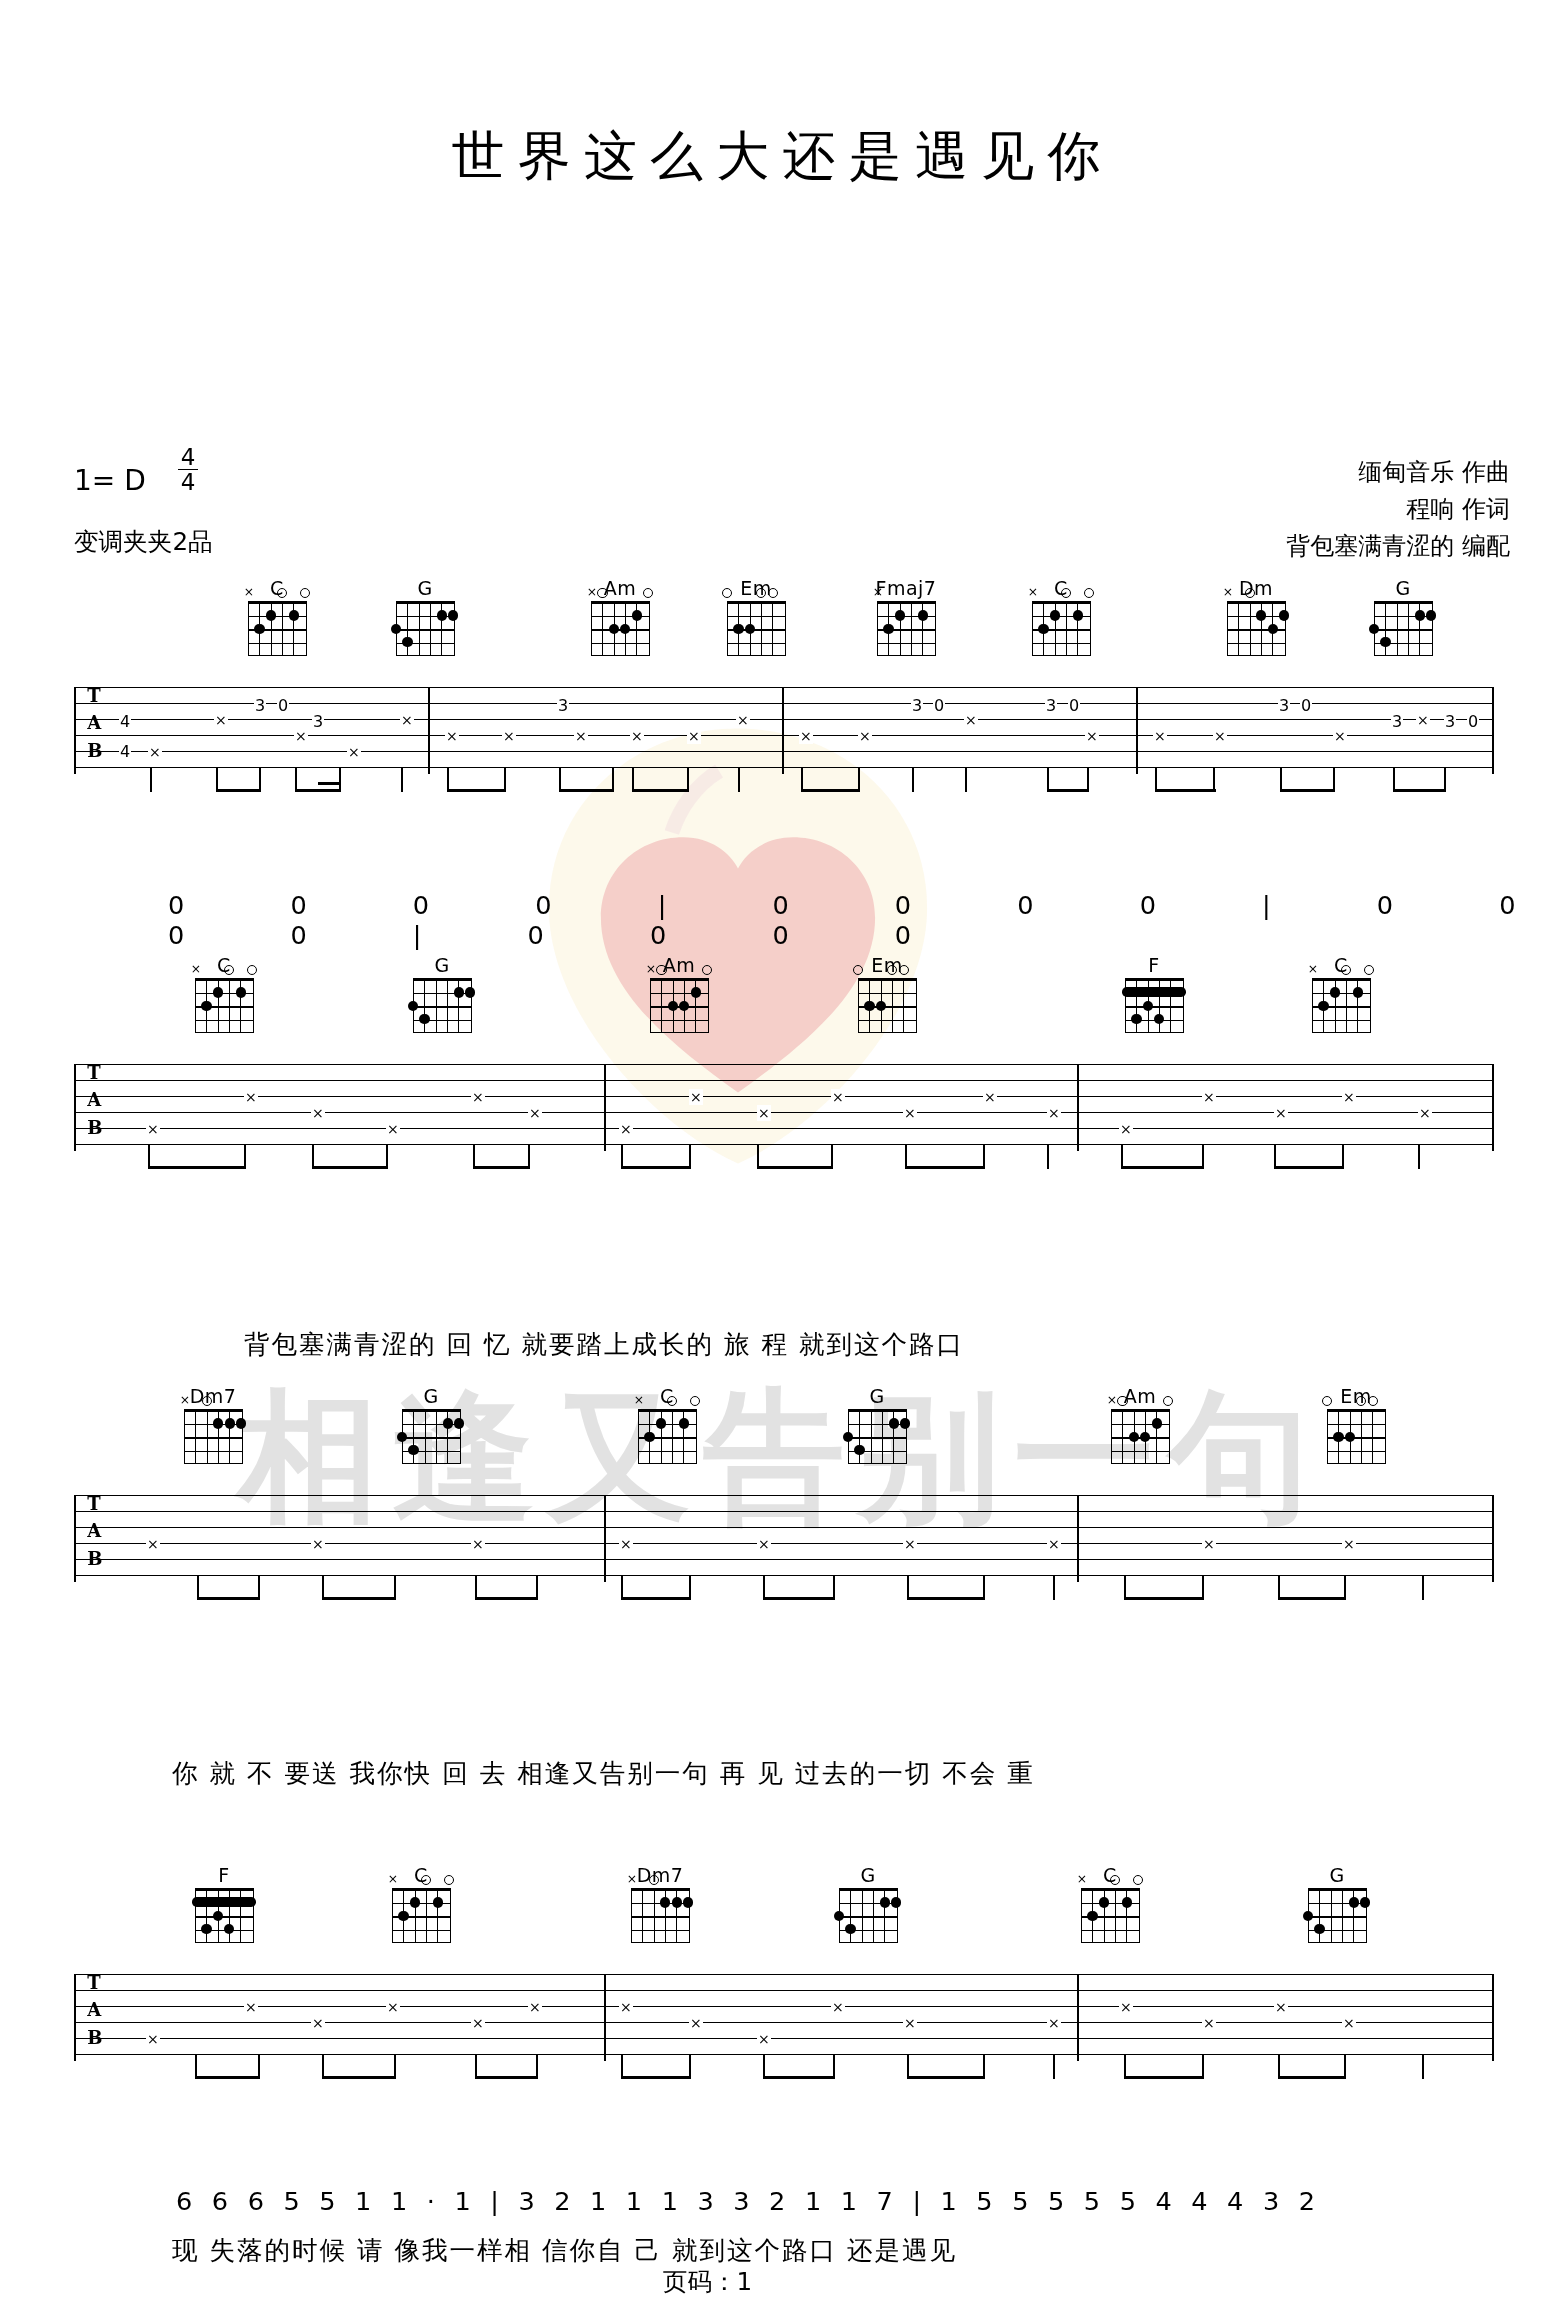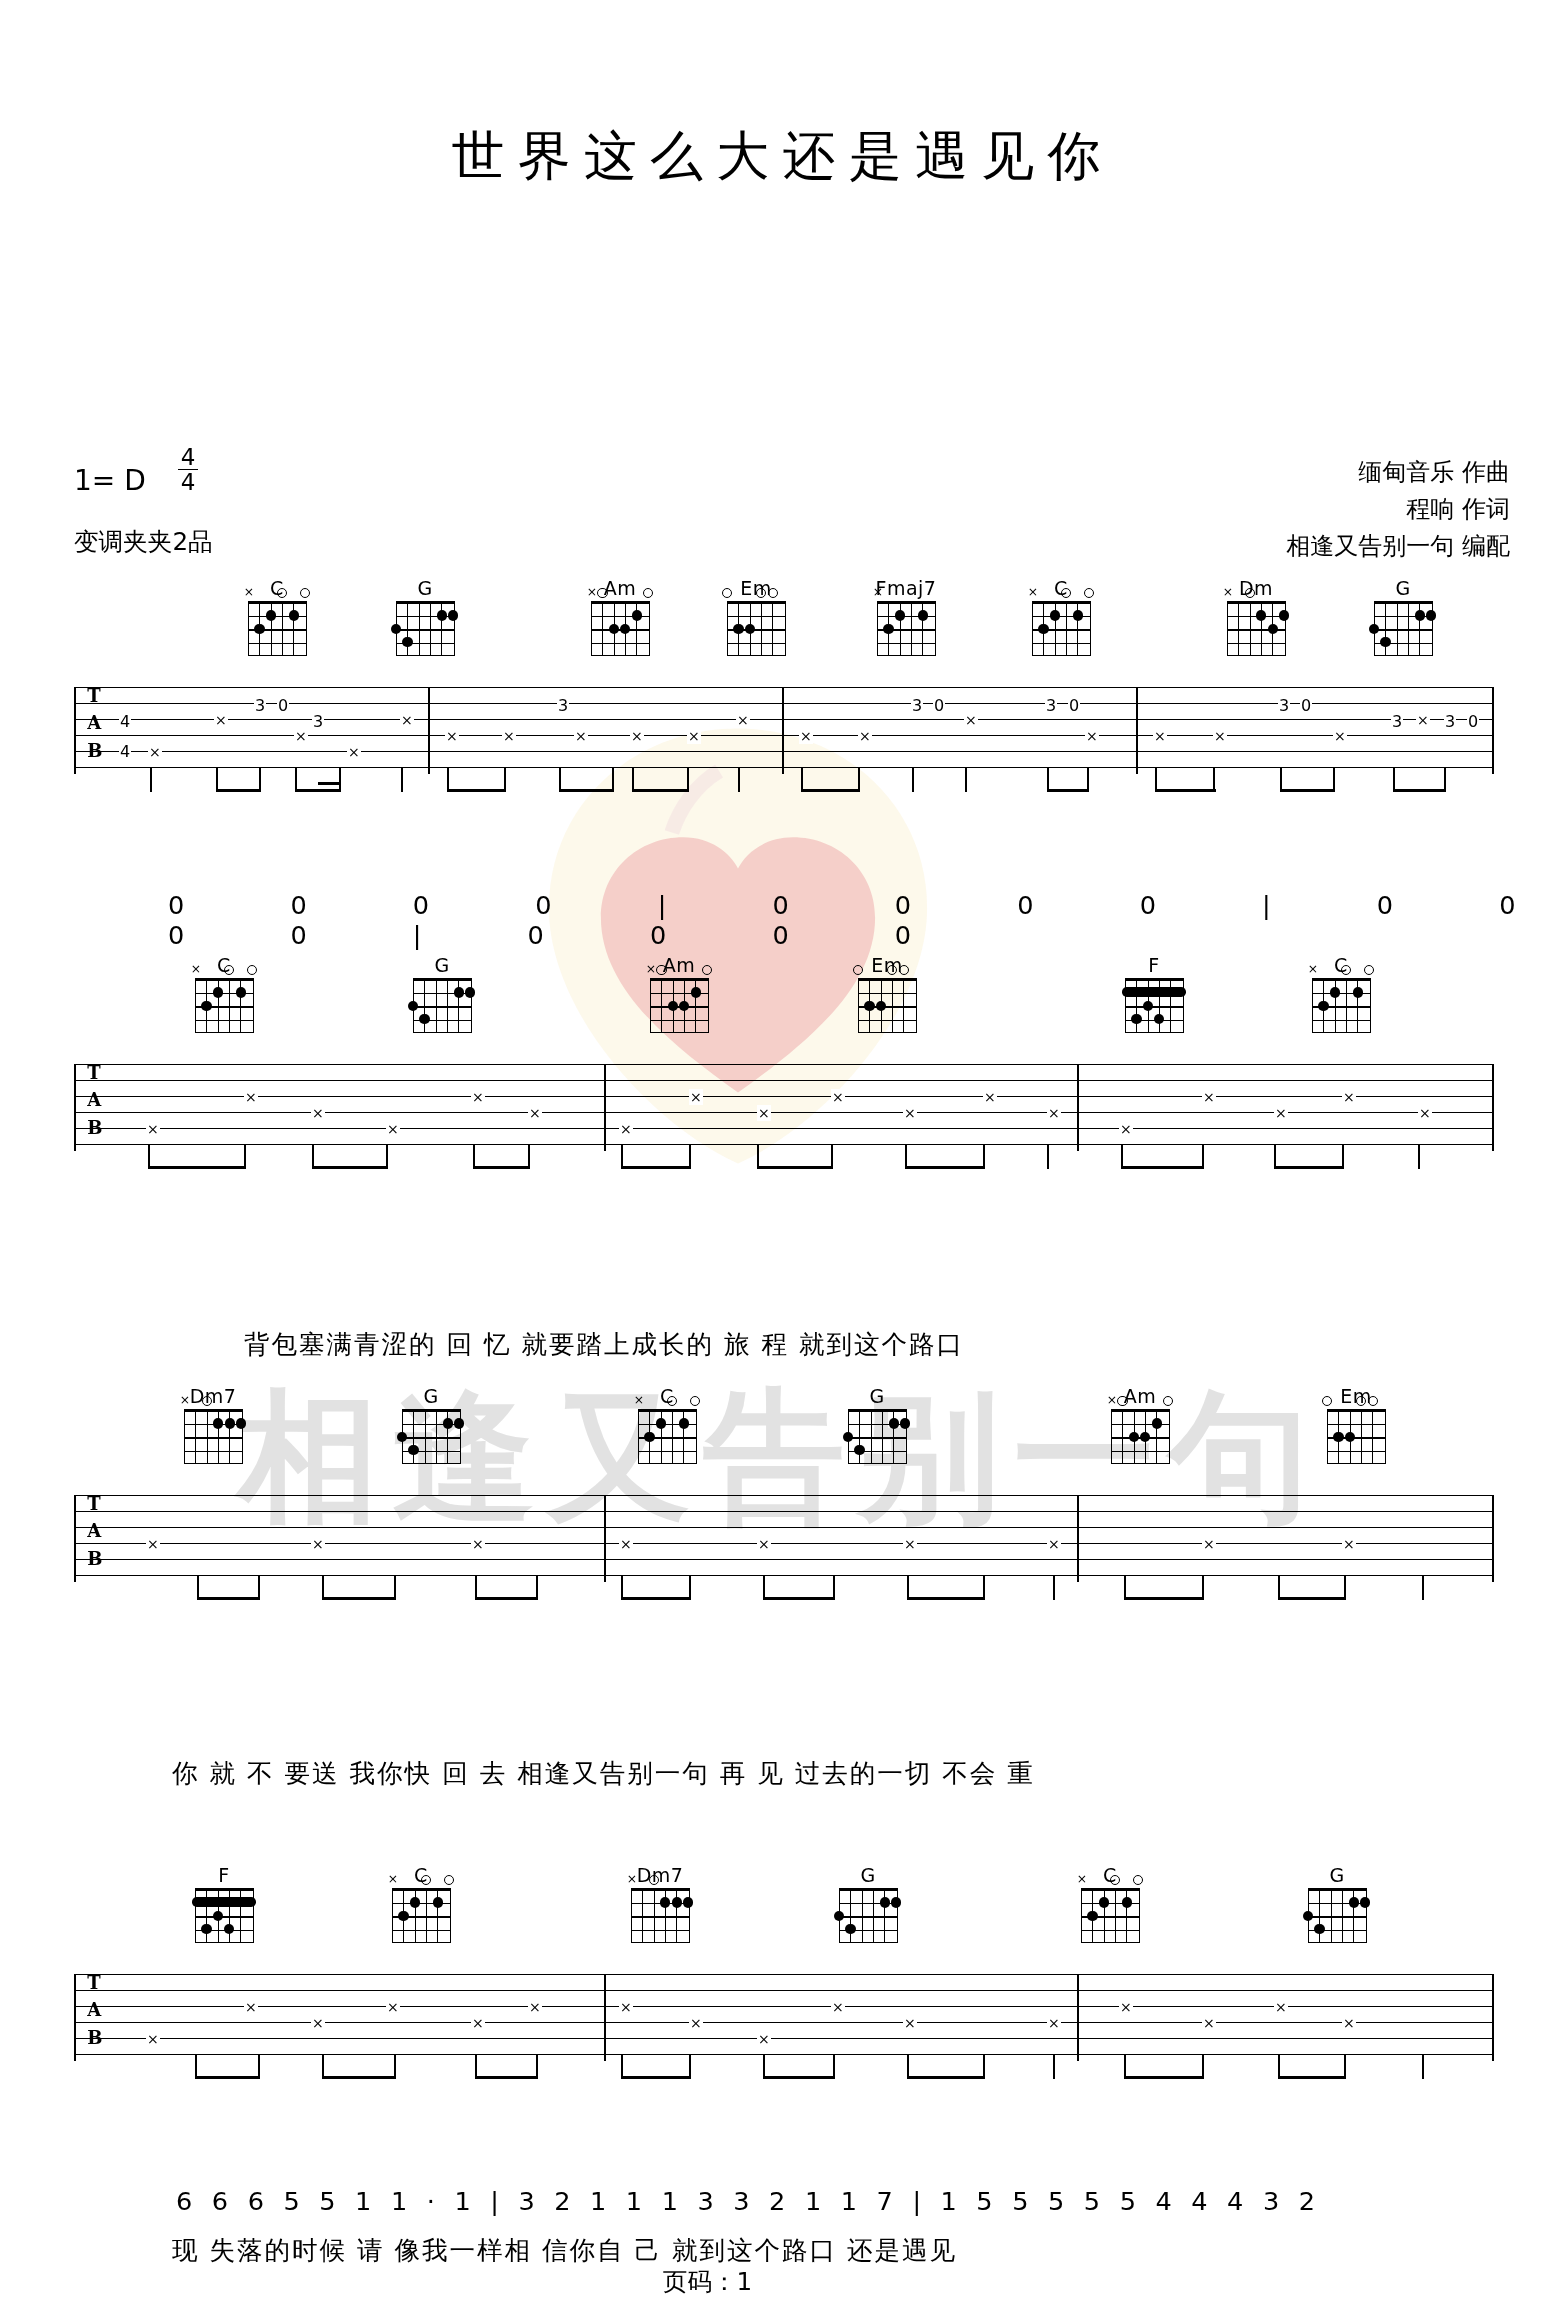--- a/index.html
+++ b/index.html
@@ -79,21 +79,21 @@
   <div class="key">1= D</div>
   <div class="meter">
     <span class="num">4</span>
     <span>4</span>
   </div>
   <div class="capo">变调夹夹2品</div>
 
   <div class="credits">
     <div>缅甸音乐 作曲</div>
     <div>程响 作词</div>
-    <div>相逢又告别一句 编配</div>
+    <div>背包塞满青涩的 编配</div>
   </div>
 
   <div class="chord" style="left:242px;top:579px;">
     <div class="cname">C</div>
     <div class="grid">
       <div class="v" style="left:10.4px"></div>
         <div class="v" style="left:22px"></div>
       <div class="v" style="left:33px"></div>
         <div class="v" style="left:44px"></div>
       <div class="h" style="top:12.3px"></div>

